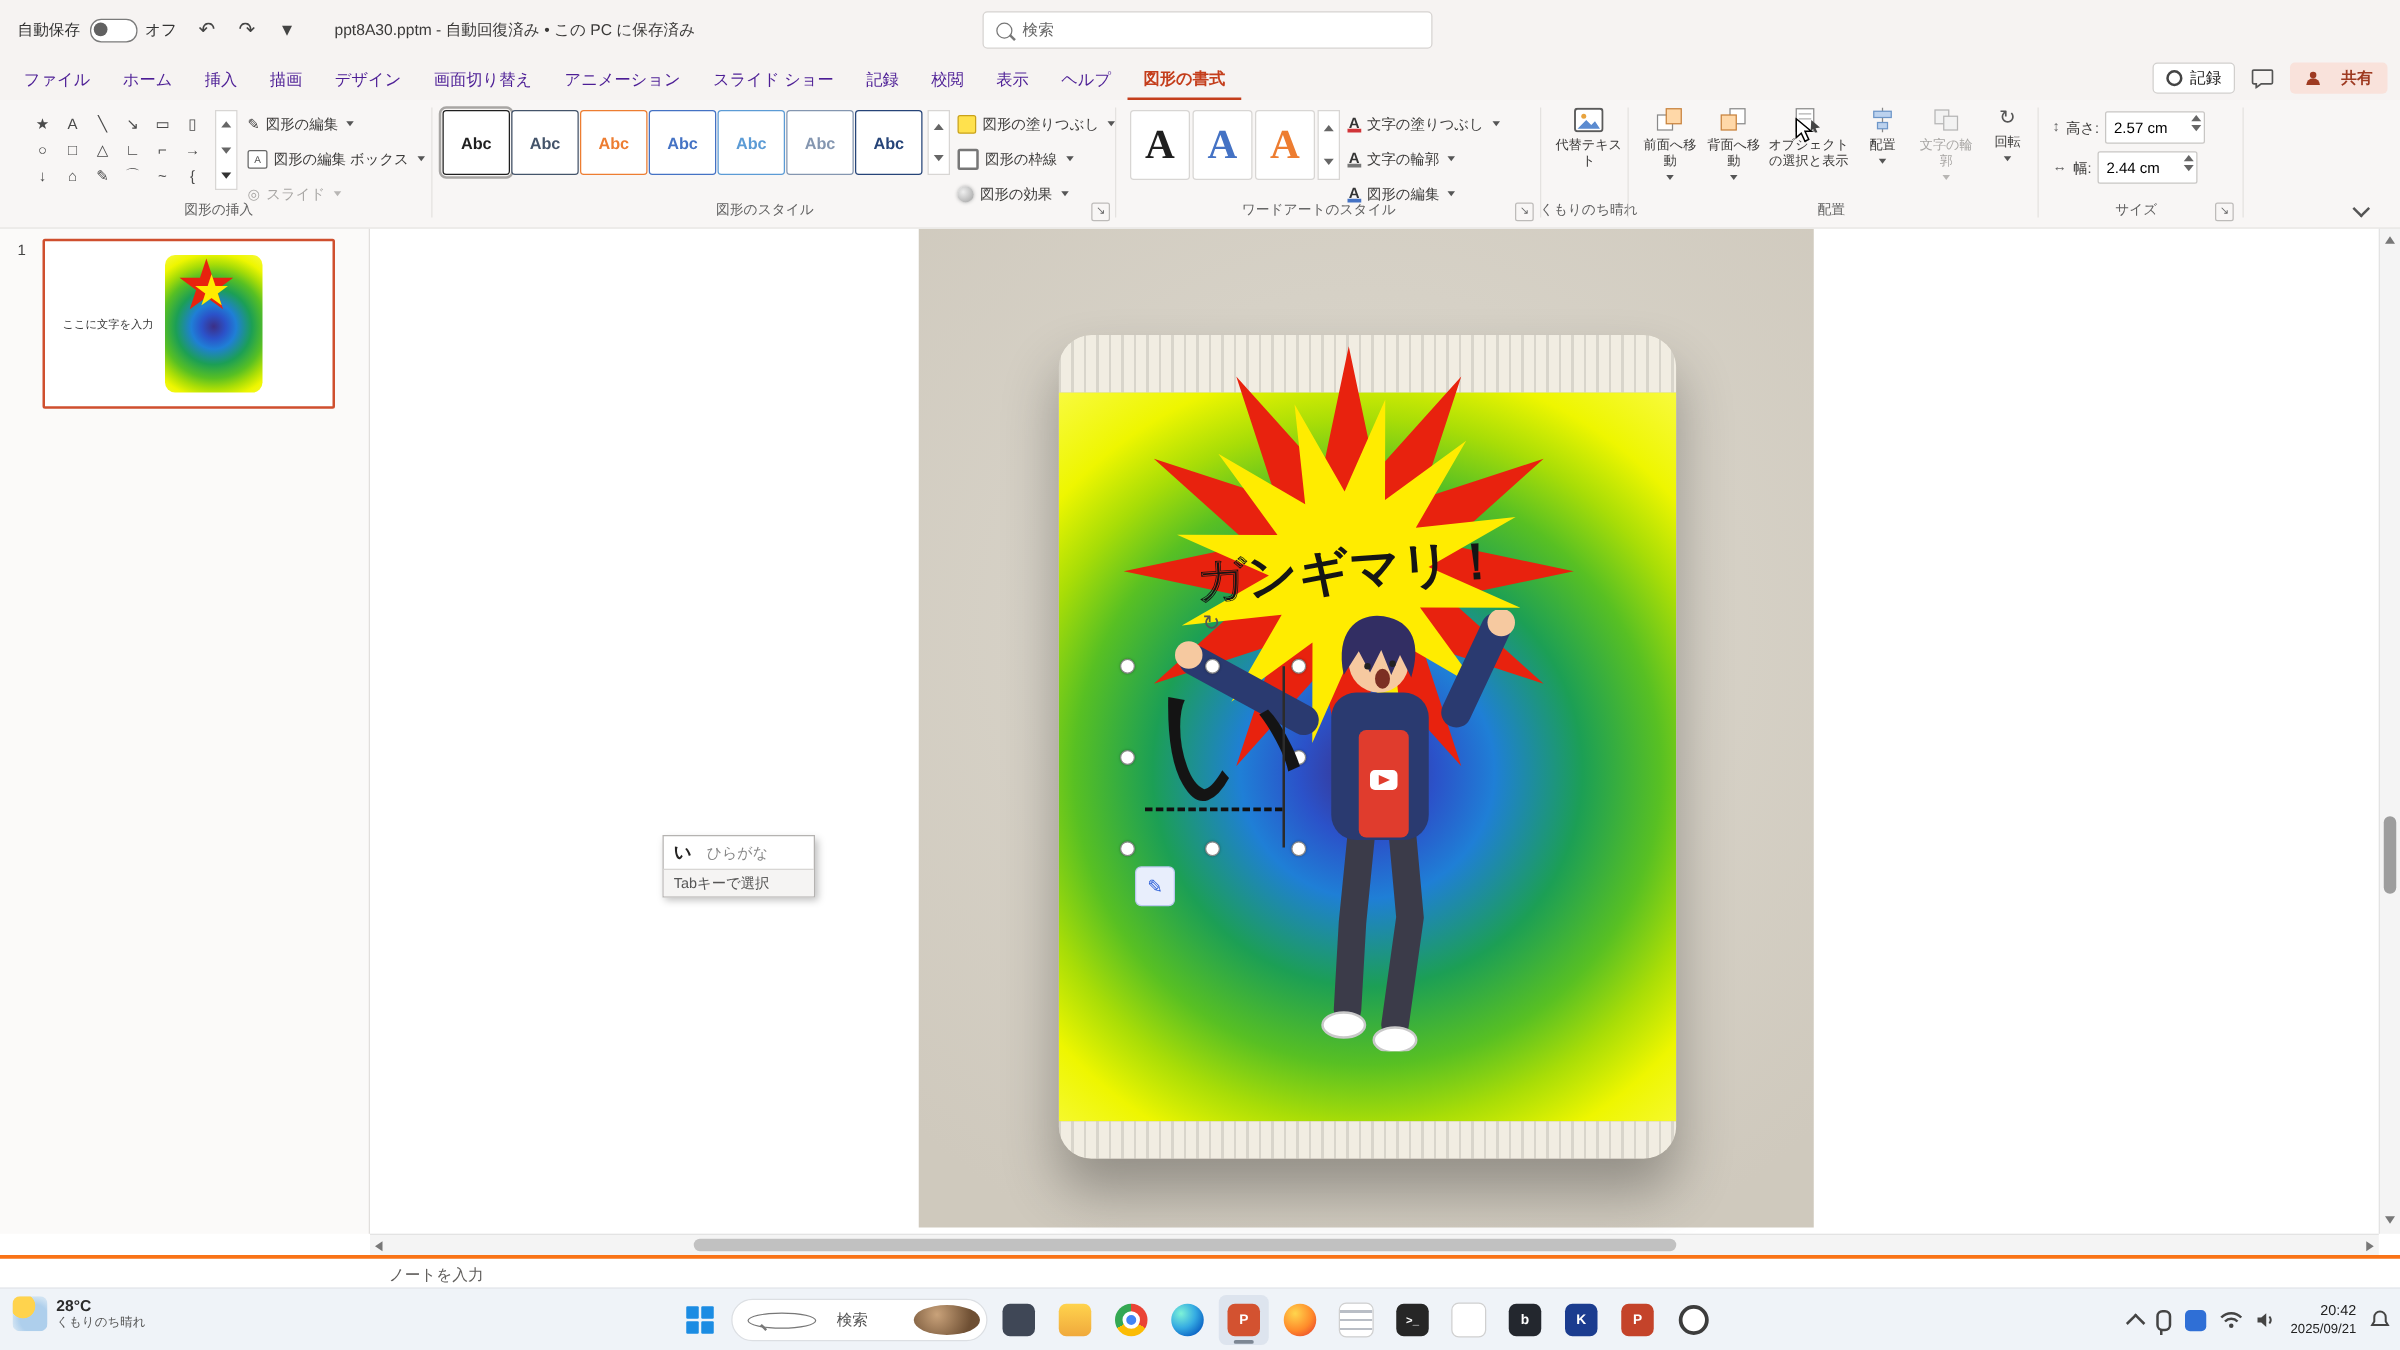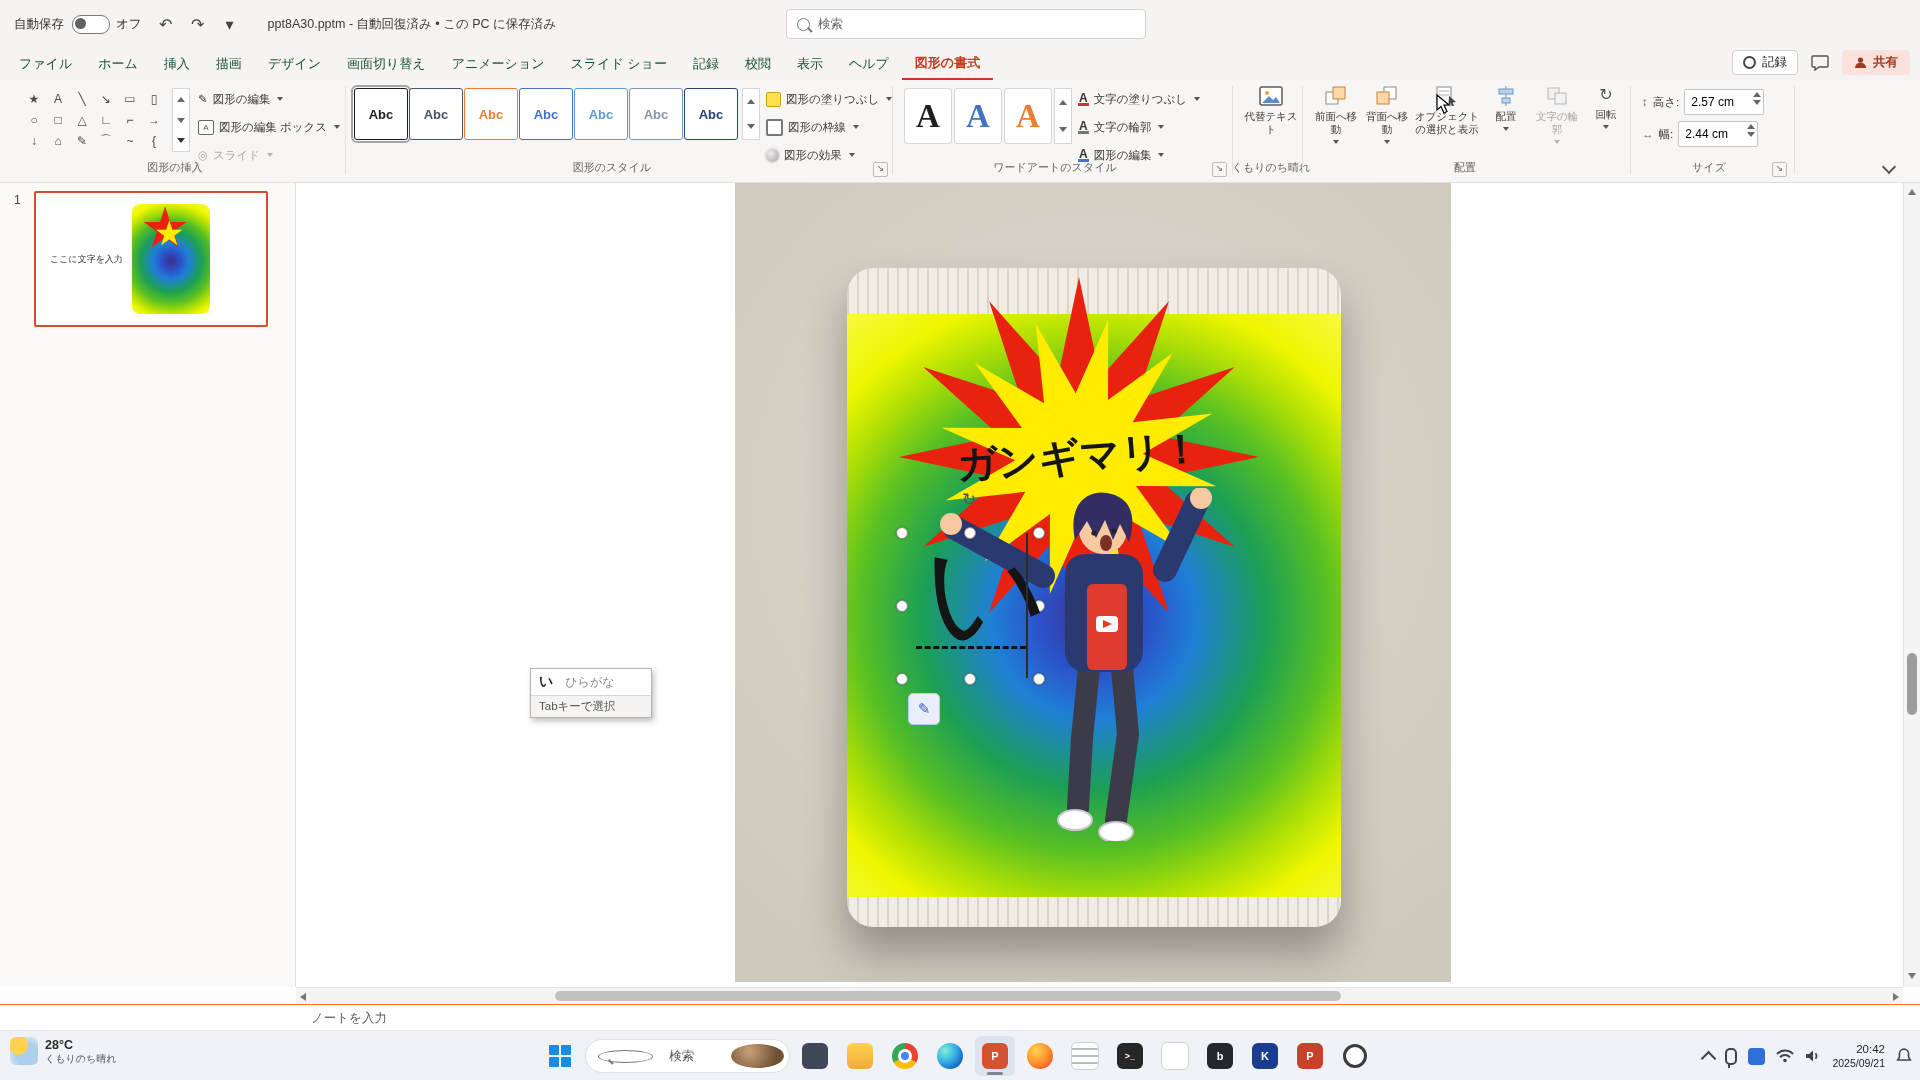--- a/index.html
+++ b/index.html
@@ -20,27 +20,27 @@
   .searchpill span{color:#666;font-size:12.5px}
   .tbar-right{position:absolute;right:0;top:0;height:48px;display:flex;align-items:center}
   .avatar{width:30px;height:30px;border-radius:50%;background:#8f3a3f;color:#fff;font-size:11px;font-weight:bold;display:flex;align-items:center;justify-content:center;margin-right:14px}
   .winbtn{width:46px;height:48px;display:flex;align-items:center;justify-content:center;color:#333}
   .ico-min{width:11px;height:1.6px;background:#333}
   .ico-max{width:10px;height:10px;border:1.4px solid #333;border-radius:2px}
   .ico-close{font-size:16px}
 
   
   .tabsrow{position:absolute;left:0;top:48px;width:1920px;height:32px;background:#f6f3f2;display:flex;align-items:center;padding-left:6px;box-sizing:border-box}
-  .tab{padding:0 13px;height:32px;display:flex;align-items:center;font-size:13px;color:#14532d;cursor:default}
+  .tab{padding:0 13px;height:32px;display:flex;align-items:center;font-size:13px;color:#4c1d95;cursor:default}
   .tab.active{color:#c43e1c;font-weight:bold;border-bottom:2.5px solid #c43e1c;box-sizing:border-box}
   .tabs-right{position:absolute;right:10px;top:50px;display:flex;align-items:center;gap:8px}
   .btn-rec{display:flex;align-items:center;gap:6px;border:1px solid #d1cfcd;border-radius:4px;background:#fff;padding:3px 10px;font-size:12.5px}
   .recdot{width:9px;height:9px;border-radius:50%;border:2px solid #444}
   .btn-cmt{width:28px;height:24px;display:flex;align-items:center;justify-content:center}
-  .btn-share{display:flex;align-items:center;gap:6px;border-radius:4px;background:#f9e2db;color:#9e3a21;padding:4px 12px;font-size:12.5px;font-weight:bold}
+  .btn-share{display:flex;align-items:center;gap:16px;border-radius:4px;background:#f9e2db;color:#9e3a21;padding:4px 12px;font-size:12.5px;font-weight:bold}
 
   
   .ribbon{position:absolute;left:0;top:80px;width:1920px;height:103px;background:#f8f6f5;border-bottom:1px solid #e1dfdd;box-sizing:border-box}
   .grp-label{position:absolute;top:80px;font-size:11px;color:#616161;text-align:center}
   .vsep{position:absolute;top:6px;height:88px;width:1px;background:#e4e2e0}
   .lau{position:absolute;top:82px;width:13px;height:13px;border:1px solid #bdbbb9;border-radius:2px;color:#666;font-size:9px;line-height:11px;text-align:center}
   .shapegrid{position:absolute;left:22px;top:8px;display:grid;grid-template-columns:repeat(6,24px);grid-auto-rows:21px}
   .shp{display:flex;align-items:center;justify-content:center;font-size:12px;color:#4a4a4a}
   .gal-col{position:absolute;width:16px;height:62px;border:1px solid #d8d6d4;background:#fff;display:flex;flex-direction:column}
   .gal-col i{flex:1;display:flex;align-items:center;justify-content:center}
@@ -100,21 +100,21 @@
   .inkbtn{position:absolute;width:30px;height:30px;border-radius:5px;background:#e8eefc;border:1px solid #b9c8ee;display:flex;align-items:center;justify-content:center;color:#2b5fd9;font-size:15px}
 
   
   .vscroll{position:absolute;left:1903px;top:183px;width:17px;height:821px;background:#f4f4f4;border-left:1px solid #e3e3e3;box-sizing:border-box}
   .vthumb{position:absolute;left:3px;top:470px;width:10px;height:62px;border-radius:5px;background:#9d9d9d}
   .hscroll{position:absolute;left:296px;top:987px;width:1607px;height:17px;background:#f4f4f4;border-top:1px solid #e3e3e3;box-sizing:border-box}
   .hthumb{position:absolute;left:259px;top:3px;width:786px;height:10px;border-radius:5px;background:#c1c1c1}
   .sarrow{position:absolute;width:0;height:0}
 
   
-  .notesbar{position:absolute;left:0;top:1004px;width:1920px;height:26px;background:#fff;border-top:1px solid #f97316;box-sizing:border-box}
+  .notesbar{position:absolute;left:0;top:1004px;width:1920px;height:26px;background:#fff;border-top:3px solid #f97316;box-sizing:border-box}
   .notesbar span{position:absolute;left:311px;top:5px;font-size:12.5px;color:#605e5c}
   .taskbar{position:absolute;left:0;top:1030px;width:1920px;height:50px;background:#eff3f8;border-top:1px solid #e3e6ea;box-sizing:border-box}
   .weather{position:absolute;left:10px;top:6px;display:flex;align-items:center;gap:7px}
   .wicon{width:28px;height:28px;border-radius:6px;background:radial-gradient(circle at 30% 28%,#ffd34d 0 34%,transparent 36%),radial-gradient(circle at 62% 64%,#aecfec 0 46%,#cfe2f2 70%)}
   .wtemp{font-size:12.5px;font-weight:bold;color:#2b2b2b;line-height:1.2}
   .wdesc{font-size:10px;color:#555;line-height:1.2}
   .tb-center{position:absolute;left:540px;top:5px;display:flex;align-items:center;gap:5px}
   .tb-app{width:40px;height:40px;border-radius:6px;display:flex;align-items:center;justify-content:center;position:relative}
   .tb-app.active{background:#dde4ee}
   .tb-app.active::after{content:"";position:absolute;bottom:1px;left:12px;width:16px;height:3px;border-radius:2px;background:#7d8794}

